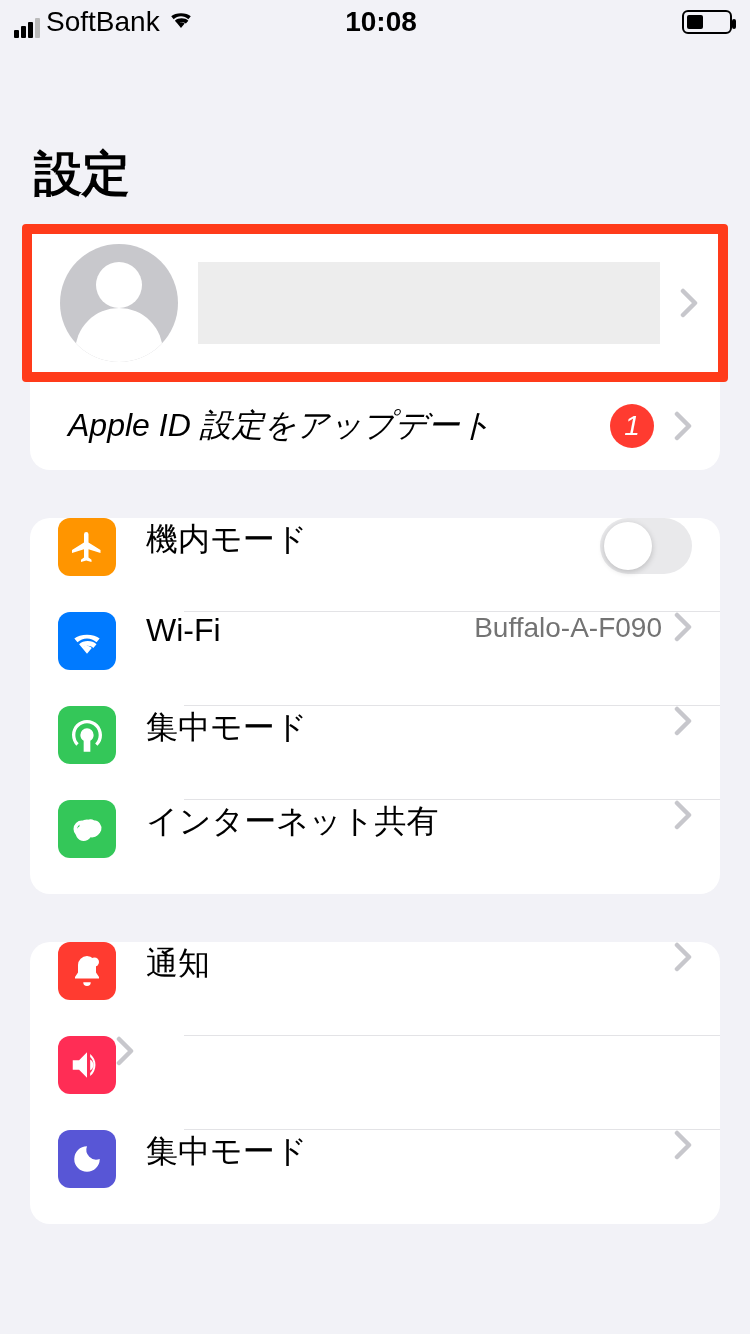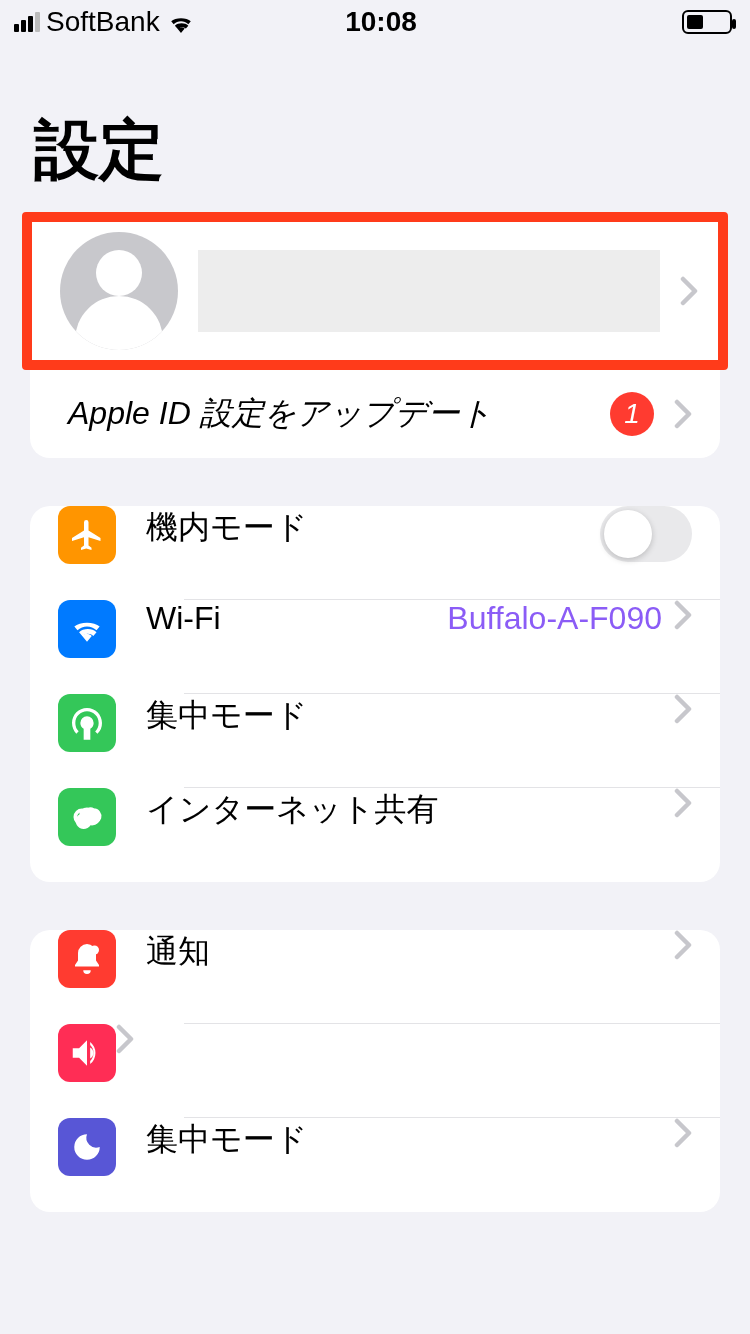--- a/index.html
+++ b/index.html
@@ -14,33 +14,33 @@
     .status-bar {
       height: 44px;
       display: flex;
       align-items: center;
       justify-content: space-between;
       padding: 0 18px 0 14px;
       font-size: 28px;
       font-weight: 500;
       color: #000;
     }
-    .status-left { display: flex; align-items: center; gap: 6px; }
+    .status-left { display: flex; gap: 6px; }
     .status-center { position: absolute; left: 50%; transform: translateX(-50%); font-weight: 600; margin-left: 6px; }
     .status-right { display: flex; align-items: center; }
     .signal-bars { display: inline-flex; align-items: flex-end; gap: 2px; }
     .signal-bars span { width: 5px; background: #000; border-radius: 1px; }
     .signal-bars span:nth-child(1){height:8px}
     .signal-bars span:nth-child(2){height:12px}
     .signal-bars span:nth-child(3){height:16px}
     .signal-bars span:nth-child(4){height:20px;background:#bbb}
     .page-title {
-      font-size: 65px;
+      font-size: 48px;
       font-weight: 700;
-      margin: 62px 0 18px 34px;
+      margin: 98px 0 18px 34px;
       font-family: Liberation Mono, monospace;
     }
     .group {
       background: #fff;
       border-radius: 20px;
       margin: 0 30px 48px;
       overflow: hidden;
     }
     .row {
       display: flex;
@@ -50,21 +50,21 @@
     }
     .row-sep { position: absolute; left: 154px; right: 0; bottom: 0; height: 1px; background: #e3e3e6; }
     .row-icon {
       width: 58px; height: 58px;
       border-radius: 12px;
       display: flex; align-items: center; justify-content: center;
       flex-shrink: 0;
       color: #fff;
     }
     .row-label { font-size: 32px; margin-left: 30px; flex: 1; }
-    .row-value { font-size: 32px; color: #8b5cf6; margin-right: 12px; }
+    .row-value { font-size: 28px; color: #737373; margin-right: 12px; }
     .chevron { color: #c7c7cc; }
     .badge {
       width: 44px; height: 44px; border-radius: 22px;
       background: #ff3b30; color: #fff;
       display: flex; align-items: center; justify-content: center;
       font-size: 28px; margin-right: 20px;
     }
     .toggle {
       width: 92px; height: 56px; border-radius: 28px;
       background: #e9e9eb; position: relative;

